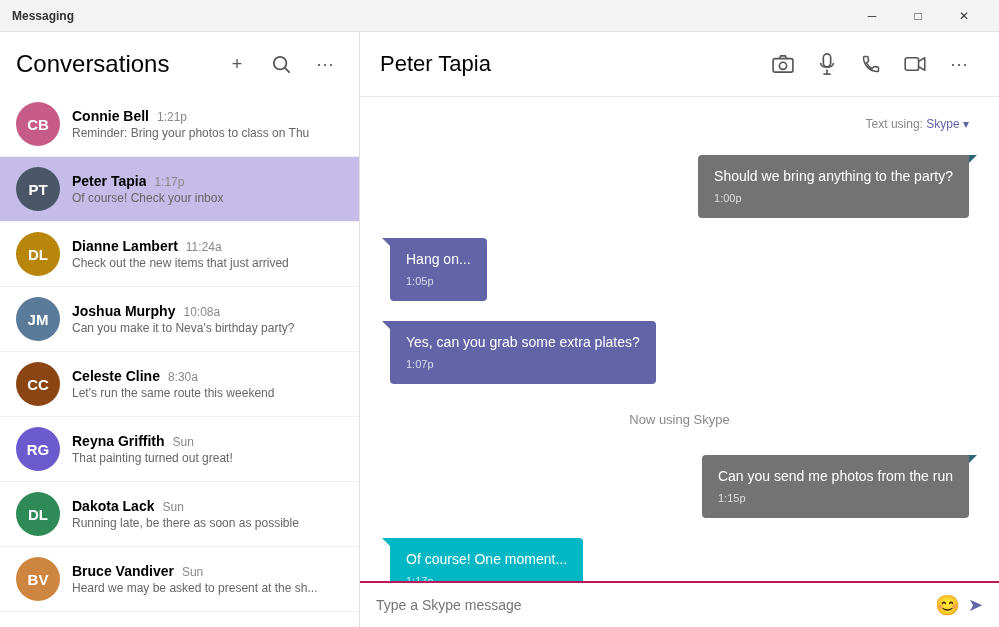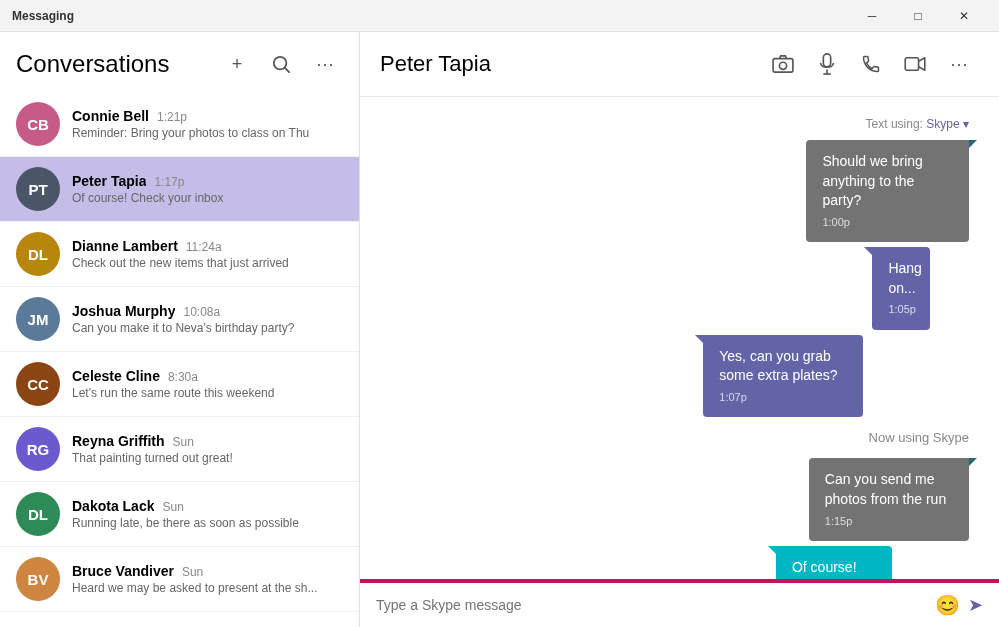--- a/index.html
+++ b/index.html
@@ -178,22 +178,21 @@
       border: none;
     }
 
     
     .messages-area {
       flex: 1;
       overflow-y: auto;
       padding: 20px 30px;
       display: flex;
       flex-direction: column;
-      gap: 5px;
-      align-items: flex-end;
+      gap: 20px;
     }
 
     .msg-row {
       display: flex;
       flex-direction: column;
     }
     .msg-row.left { align-items: flex-start; }
     .msg-row.right { align-items: flex-end; }
 
     .bubble {
@@ -253,21 +252,21 @@
 
     .system-msg {
       text-align: center;
       font-size: 13px;
       color: #888;
       margin: 8px 0;
     }
 
     
     .input-area {
-      border-top: 4px solid #be185d;
+      border-top: 2px solid #be185d;
       padding: 10px 16px;
       display: flex;
       align-items: center;
       gap: 8px;
       flex-shrink: 0;
     }
     .msg-input {
       flex: 1;
       border: none;
       outline: none;

